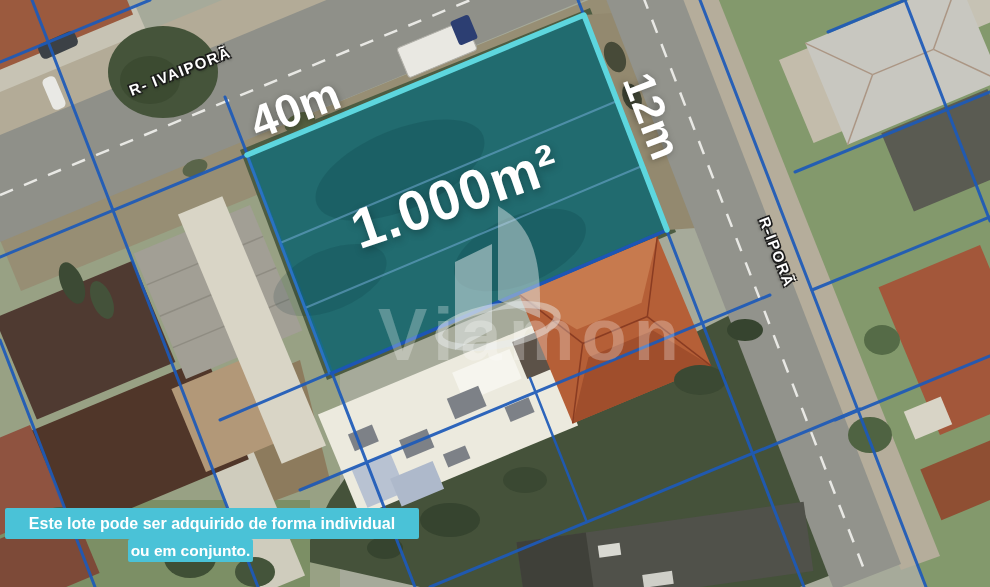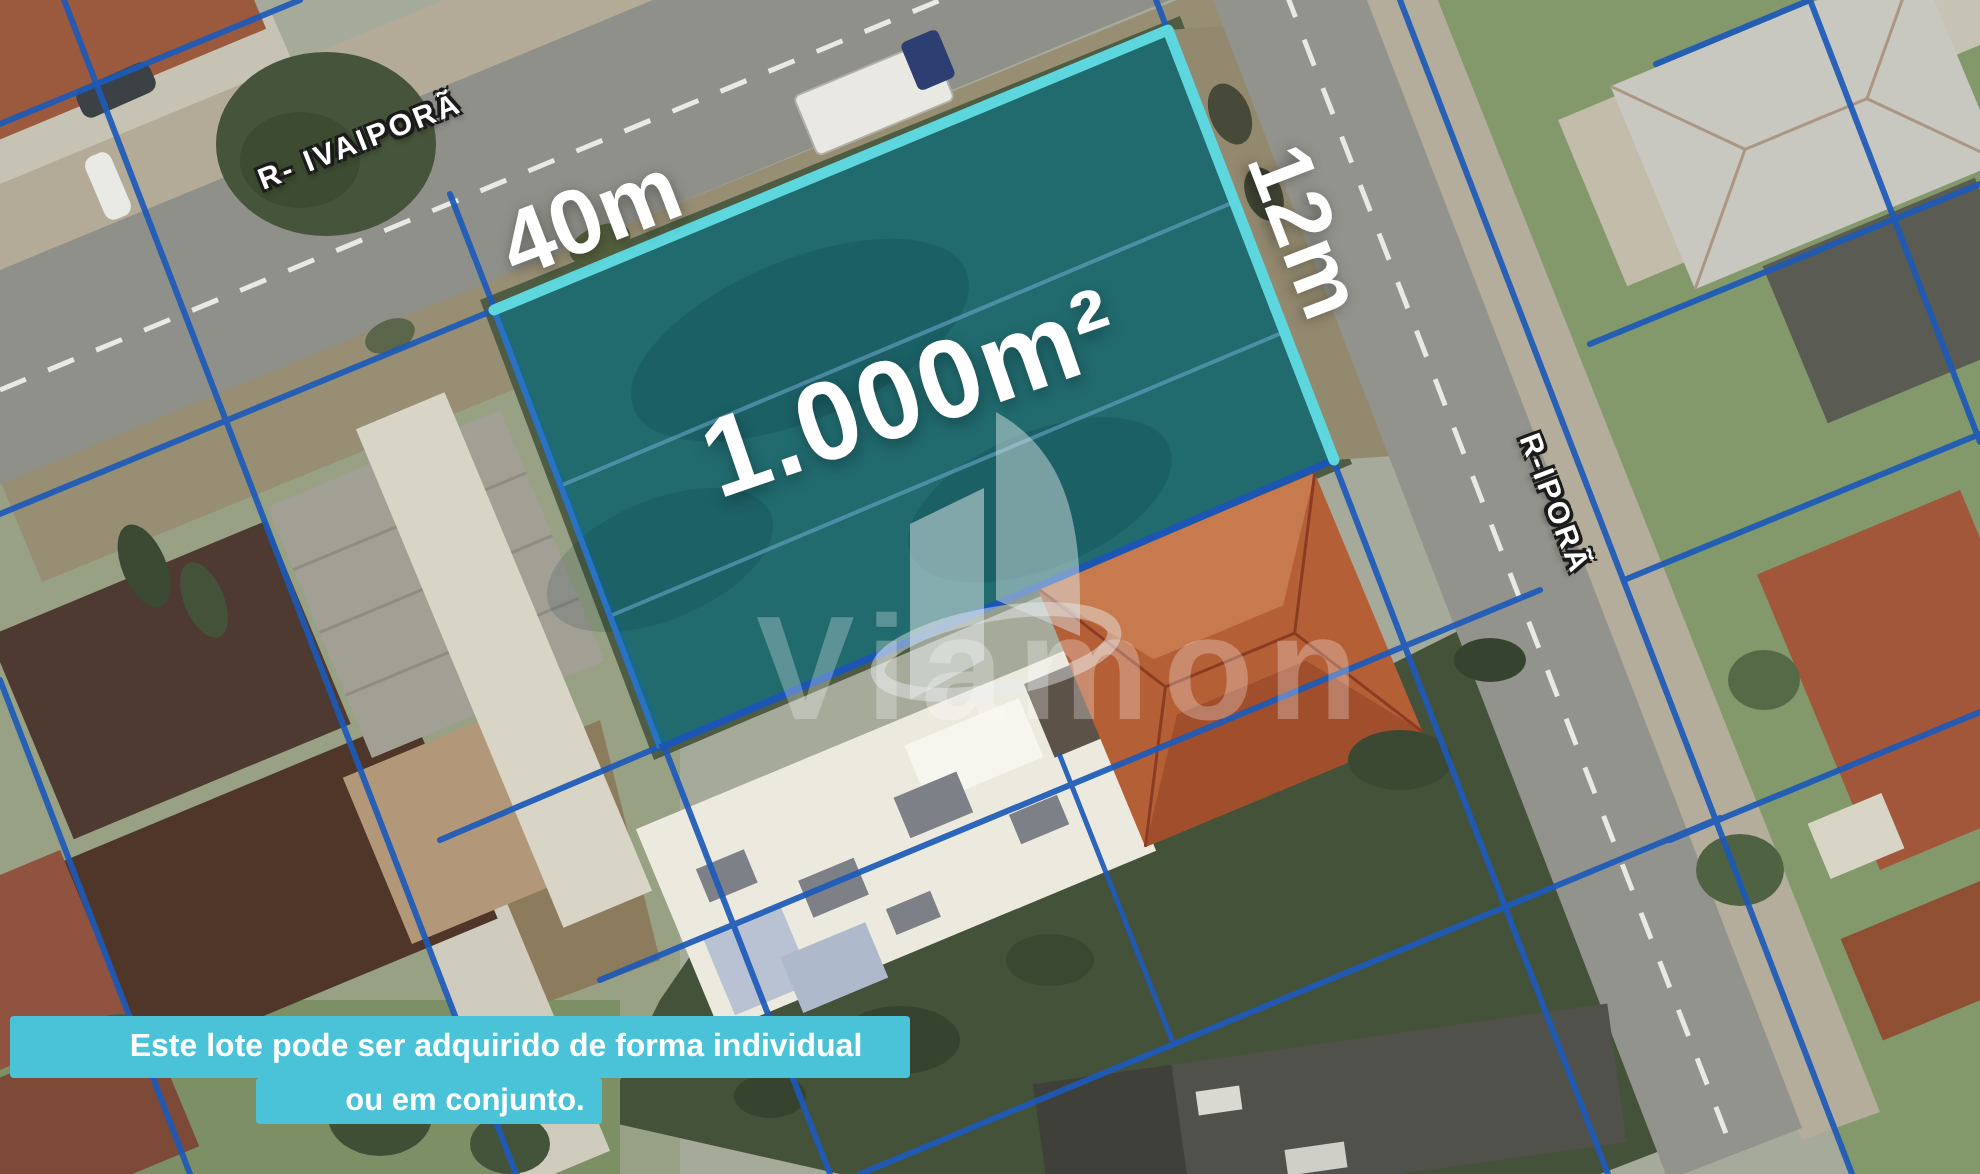--- a/index.html
+++ b/index.html
@@ -27,25 +27,25 @@
       -1.5px 1.5px 0 #1b1b1b,1.5px 1.5px 0 #1b1b1b,0 2px 3px rgba(0,0,0,.6);}
   .lbl-ivaipora{left:180px;top:71px;transform:translate(-50%,-50%) rotate(-21.5deg);}
   .lbl-ipora{left:777px;top:252px;transform:translate(-50%,-50%) rotate(69deg);}
   .watermark-text{
     position:absolute;left:532px;top:334px;transform:translate(-50%,-50%);
     font-size:74px;font-weight:bold;letter-spacing:7px;
     color:rgba(255,255,255,0.27);white-space:nowrap;
   }
   .caption{
     position:absolute;background:#4ac2d7;color:#fff;font-weight:bold;
-    text-align:center;white-space:nowrap;border-radius:2px;padding-left:36px;
+    text-align:center;white-space:nowrap;border-radius:2px;
   }
   .caption-1{left:5px;top:508px;width:414px;height:31px;
     font-size:16px;line-height:31px;}
-  .caption-2{left:128px;top:539px;width:137px;height:23px;
+  .caption-2{left:128px;top:539px;width:125px;height:23px;
     font-size:15.5px;line-height:23px;}
 </style>
 </head>
 <body>
 
 <div class="stage">
 
   <svg width="990" height="587" viewBox="0 0 990 587">
 
     <g>

